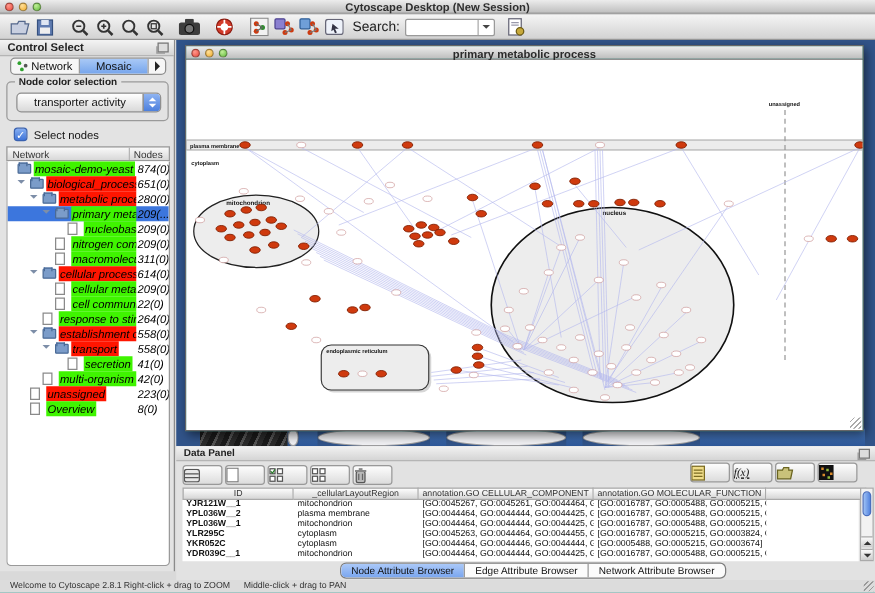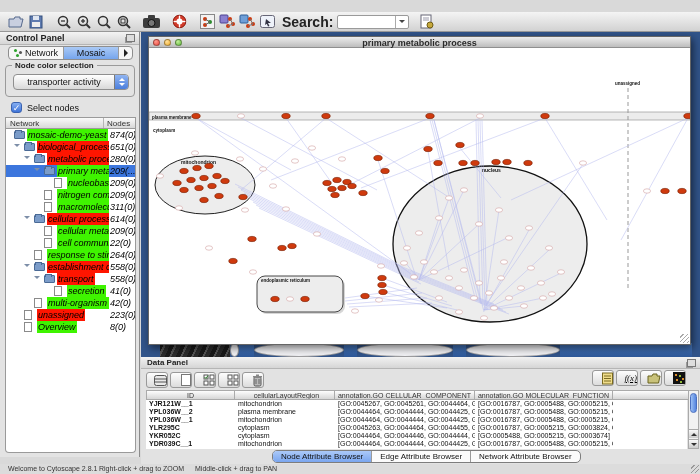--- a/index.html
+++ b/index.html
@@ -17,21 +17,21 @@
   .titlebar .title { position:absolute; left:0; right:0; top:1px; text-align:center;
     font-size:9px; font-weight:bold; color:#2e2e2e; }
 
   
   .toolbar { position:absolute; left:0; top:12px; width:700px; height:20px;
     background:linear-gradient(#f4f4f4,#d2d2d2); border-bottom:1px solid #979797;
     display:flex; align-items:center; padding-left:6px; }
   .tb-btn { background:none; border:none; width:19px; height:18px; margin-right:1px;
     display:flex; align-items:center; justify-content:center; padding:0; }
   .tb-sep { width:8px; }
-  .tb-label { font-size:14px; color:#222; margin:0 4px 0 4px;font-weight:bold; }
+  .tb-label { font-size:11px; color:#222; margin:0 4px 0 4px; }
   .searchbox { position:relative; width:72px; height:14px; background:#fff;
     border:1px solid #9a9a9a; border-radius:2px; display:flex; }
   .searchbox input { flex:1; border:none; outline:none; font-size:9px; width:54px; padding:0 2px;
     font-family:"Liberation Sans", sans-serif; background:transparent; }
   .combo-arrow { width:13px; border-left:1px solid #aaa; display:flex; align-items:center; justify-content:center; }
   .combo-arrow:after { content:""; border:3px solid transparent; border-top-color:#444; margin-top:3px; }
 
   
   .control-panel { position:absolute; left:0; top:32px; width:140px; height:425px;
     background:#e3e3e3; border-right:1px solid #8b8b8b; }
@@ -107,23 +107,23 @@
   .net-canvas { position:absolute; left:0; top:11px; width:541px; height:296px; background:#fff; }
   .grip { position:absolute; right:1px; bottom:1px; width:9px; height:9px;
     background:repeating-linear-gradient(135deg,transparent 0 2px,#aaa 2px 3px); }
 
   
   .data-panel { position:absolute; left:141px; top:357px; width:559px; height:107px; background:#e2e2e2; }
   .dp-header { position:absolute; left:0; top:0; width:100%; height:12px;
     background:linear-gradient(#f2f2f2,#d5d5d5); border-bottom:1px solid #b5b5b5;
     font-size:8px; font-weight:bold; color:#222; padding:1px 0 0 6px; }
   .dp-toolbar { position:absolute; left:0; top:13px; width:100%; height:20px; display:flex; align-items:center; padding-left:5px; }
-  .dp-btn { width:22px; height:16px; border:1px solid #999; border-radius:3px;
+  .dp-btn { width:32px; height:16px; border:1px solid #999; border-radius:3px;
     background:linear-gradient(#fdfdfd,#dcdcdc); margin-right:2px;
-    display:flex; align-items:center; justify-content:flex-end; padding:0; font-size:8px;text-decoration:underline; }
+    display:flex; align-items:center; justify-content:flex-start; padding:0; font-size:8px;text-decoration:underline; }
   .dp-right { position:absolute; right:12px; top:13px; display:flex; }
   .fx { font-family:"Liberation Serif", serif; font-style:italic; font-size:9px; color:#111; }
   .dp-thead { position:absolute; left:5px; top:33px; height:10px; display:flex; }
   .dp-th { background:linear-gradient(#fdfdfd,#d6d6d6); border:1px solid #aaa; border-left:none;
     font-size:7px; color:#333; text-align:center; line-height:9px; overflow:hidden; white-space:nowrap; }
   .dp-th:first-child { border-left:1px solid #aaa; }
   .dp-rows { position:absolute; left:5px; top:43px; width:541px; height:49px; background:#fff; overflow:hidden; }
   .dp-row { display:flex; height:8px; }
   .dp-td { font-size:7px; line-height:8px; color:#111; white-space:nowrap; overflow:hidden; padding-left:3px; }
   .dp-td.id { font-weight:bold; }
@@ -148,20 +148,28 @@
   .sb-grip { position:absolute; right:1px; bottom:1px; width:8px; height:8px;
     background:repeating-linear-gradient(135deg,transparent 0 2px,#999 2px 3px); }
 
   svg text { font-family:"Liberation Sans", sans-serif; }
 </style>
 </head>
 <body>
 
 <div id="app">
 
+  <div class="titlebar">
+    <div class="lights">
+      <span class="light red"></span>
+      <span class="light yellow"></span>
+      <span class="light green"></span>
+    </div>
+    <div class="title">Cytoscape Desktop (New Session)</div>
+  </div>
 
   <div class="toolbar">
     <button class="tb-btn">
         <svg width="16" height="14">
           <path d="M1 4 L6 4 L7 2 L12 2 L12 4 L15 4 L13 12 L1 12 Z" fill="#c8cfe0" stroke="#55688c"></path>
         </svg>
       </button>
     <button class="tb-btn">
         <svg width="14" height="14">
           <rect x="1" y="1" width="12" height="12" fill="#5f7bb0" stroke="#35507f"></rect>
@@ -264,21 +272,21 @@
           <rect x="1" y="1" width="10" height="13" fill="#fff" stroke="#667"></rect>
           <line x1="3" y1="4" x2="9" y2="4" stroke="#99a"></line>
           <line x1="3" y1="6" x2="9" y2="6" stroke="#99a"></line>
           <circle cx="10" cy="11" r="3" fill="#c7a93c" stroke="#6e5c14"></circle>
         </svg>
       </button>
   </div>
 
   <div class="control-panel">
     <div class="cp-header">
-      <span>Control Panel</span>
+      <span>Control Select</span>
       <span class="float-icon"></span>
     </div>
     <div class="cp-tabs">
       <div class="cp-tab">
         <span class="net-glyph">
             <i></i>
             <i></i>
             <i></i>
           </span>
         <span>Network</span>

